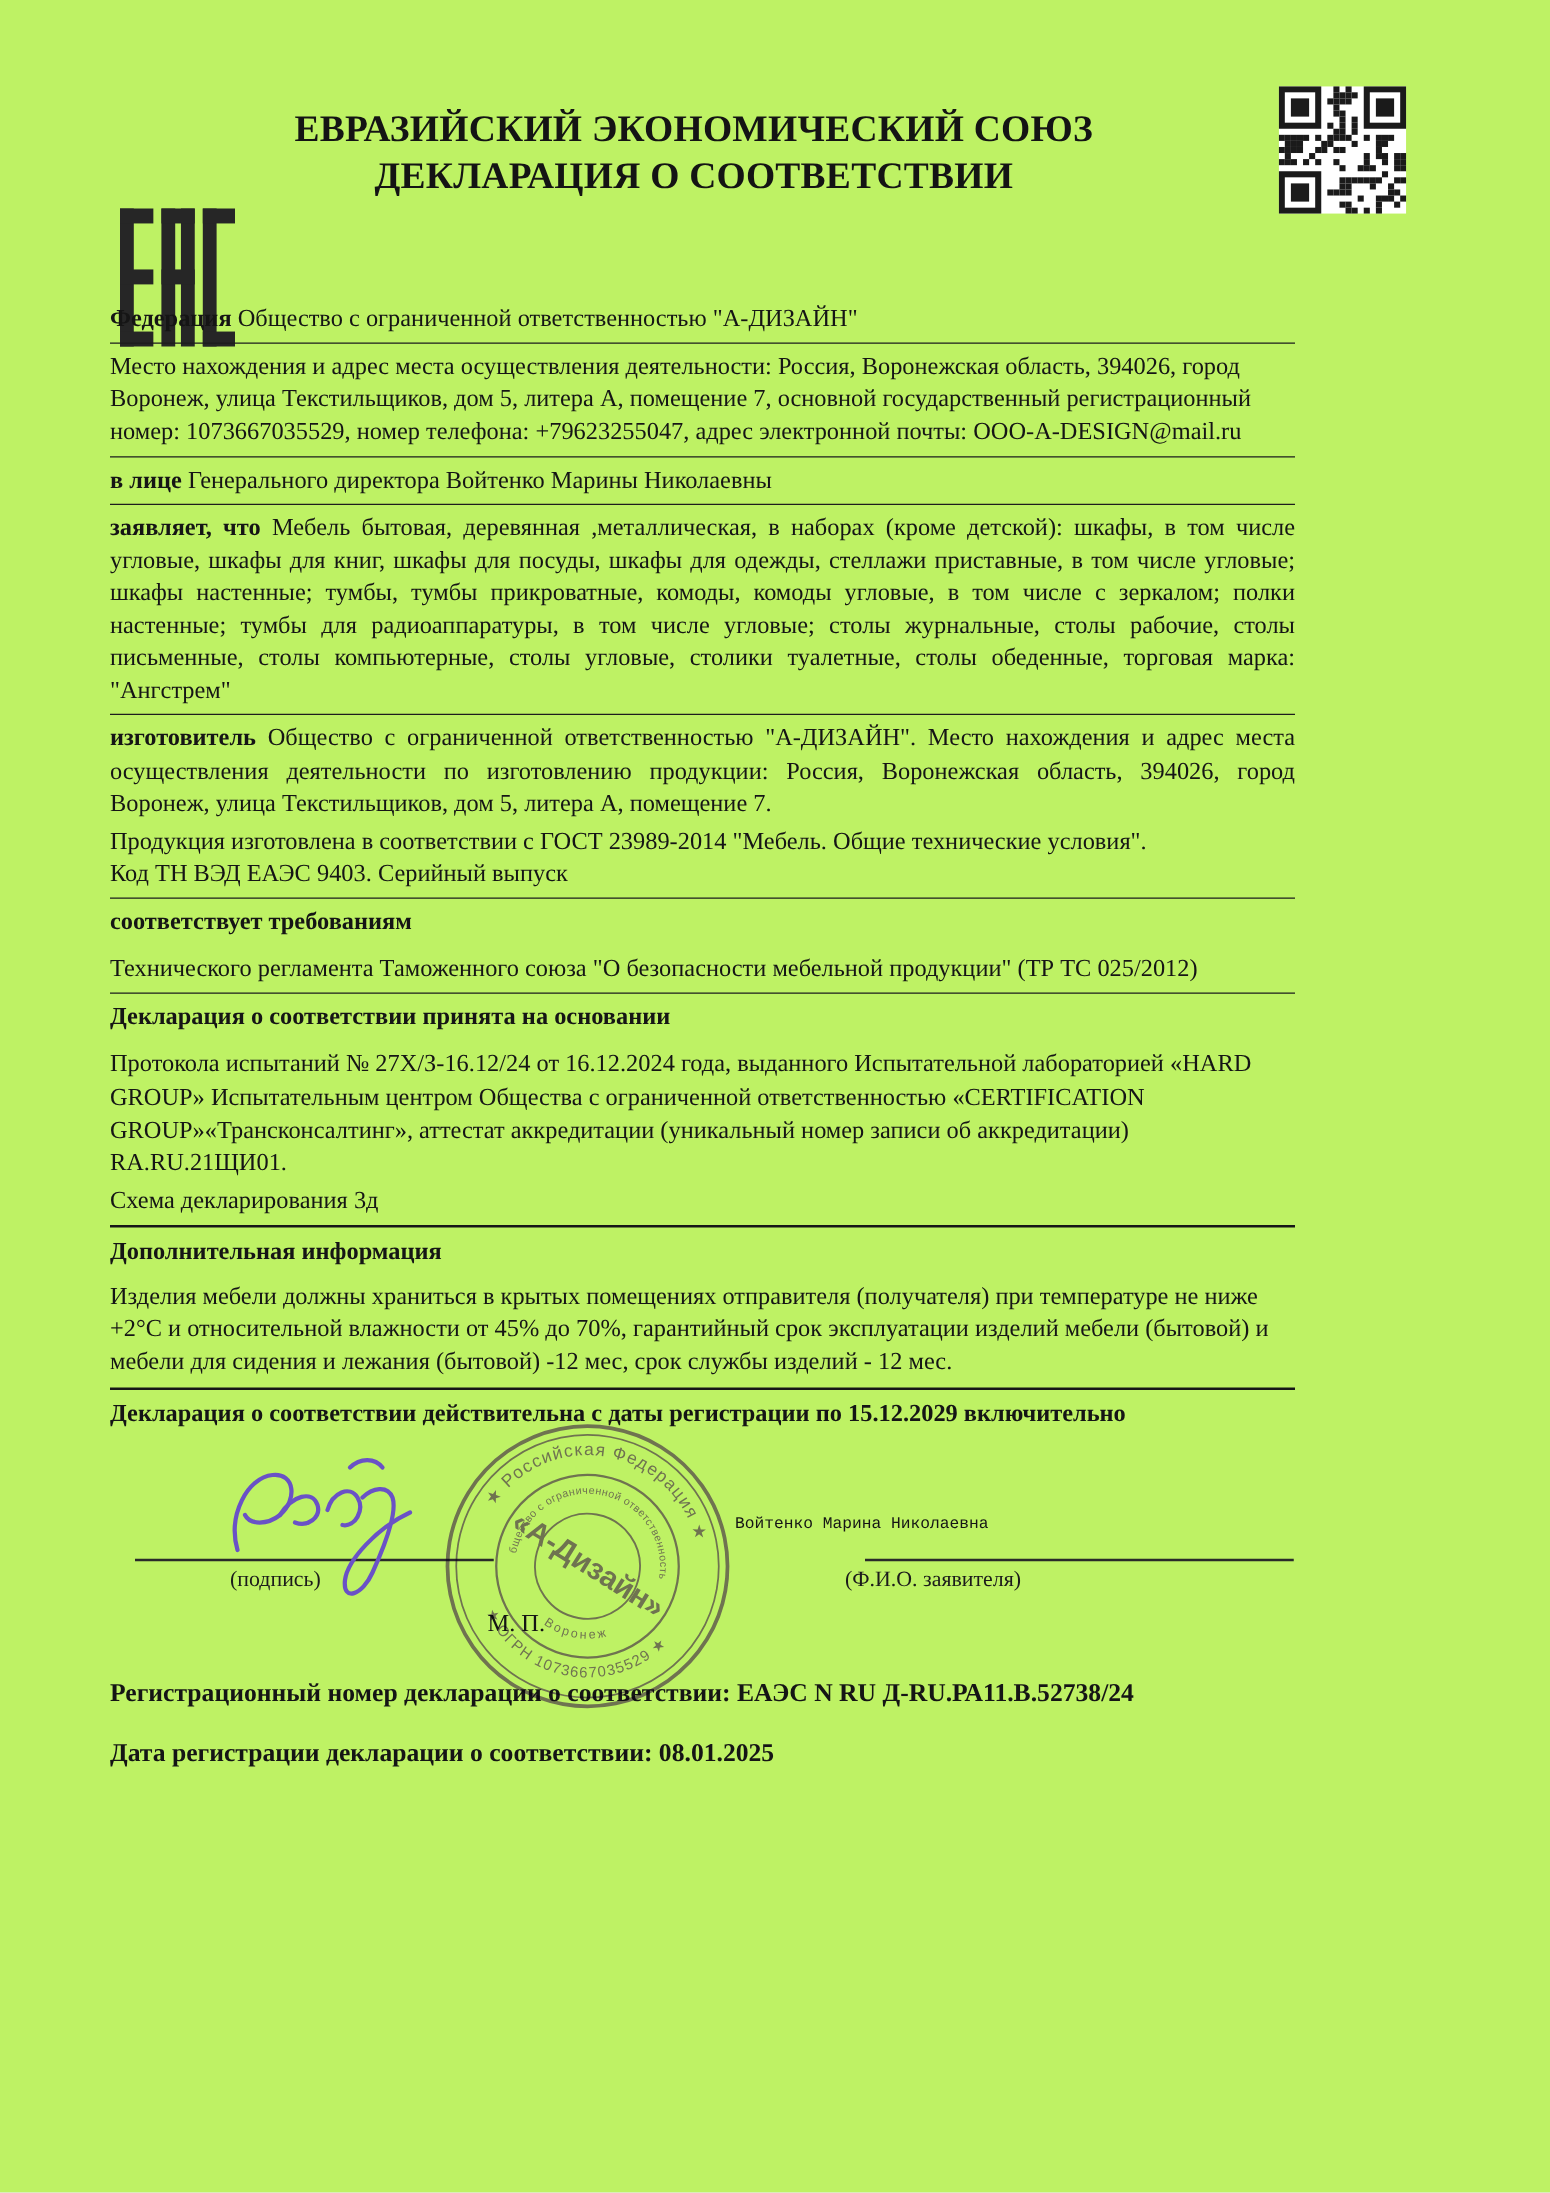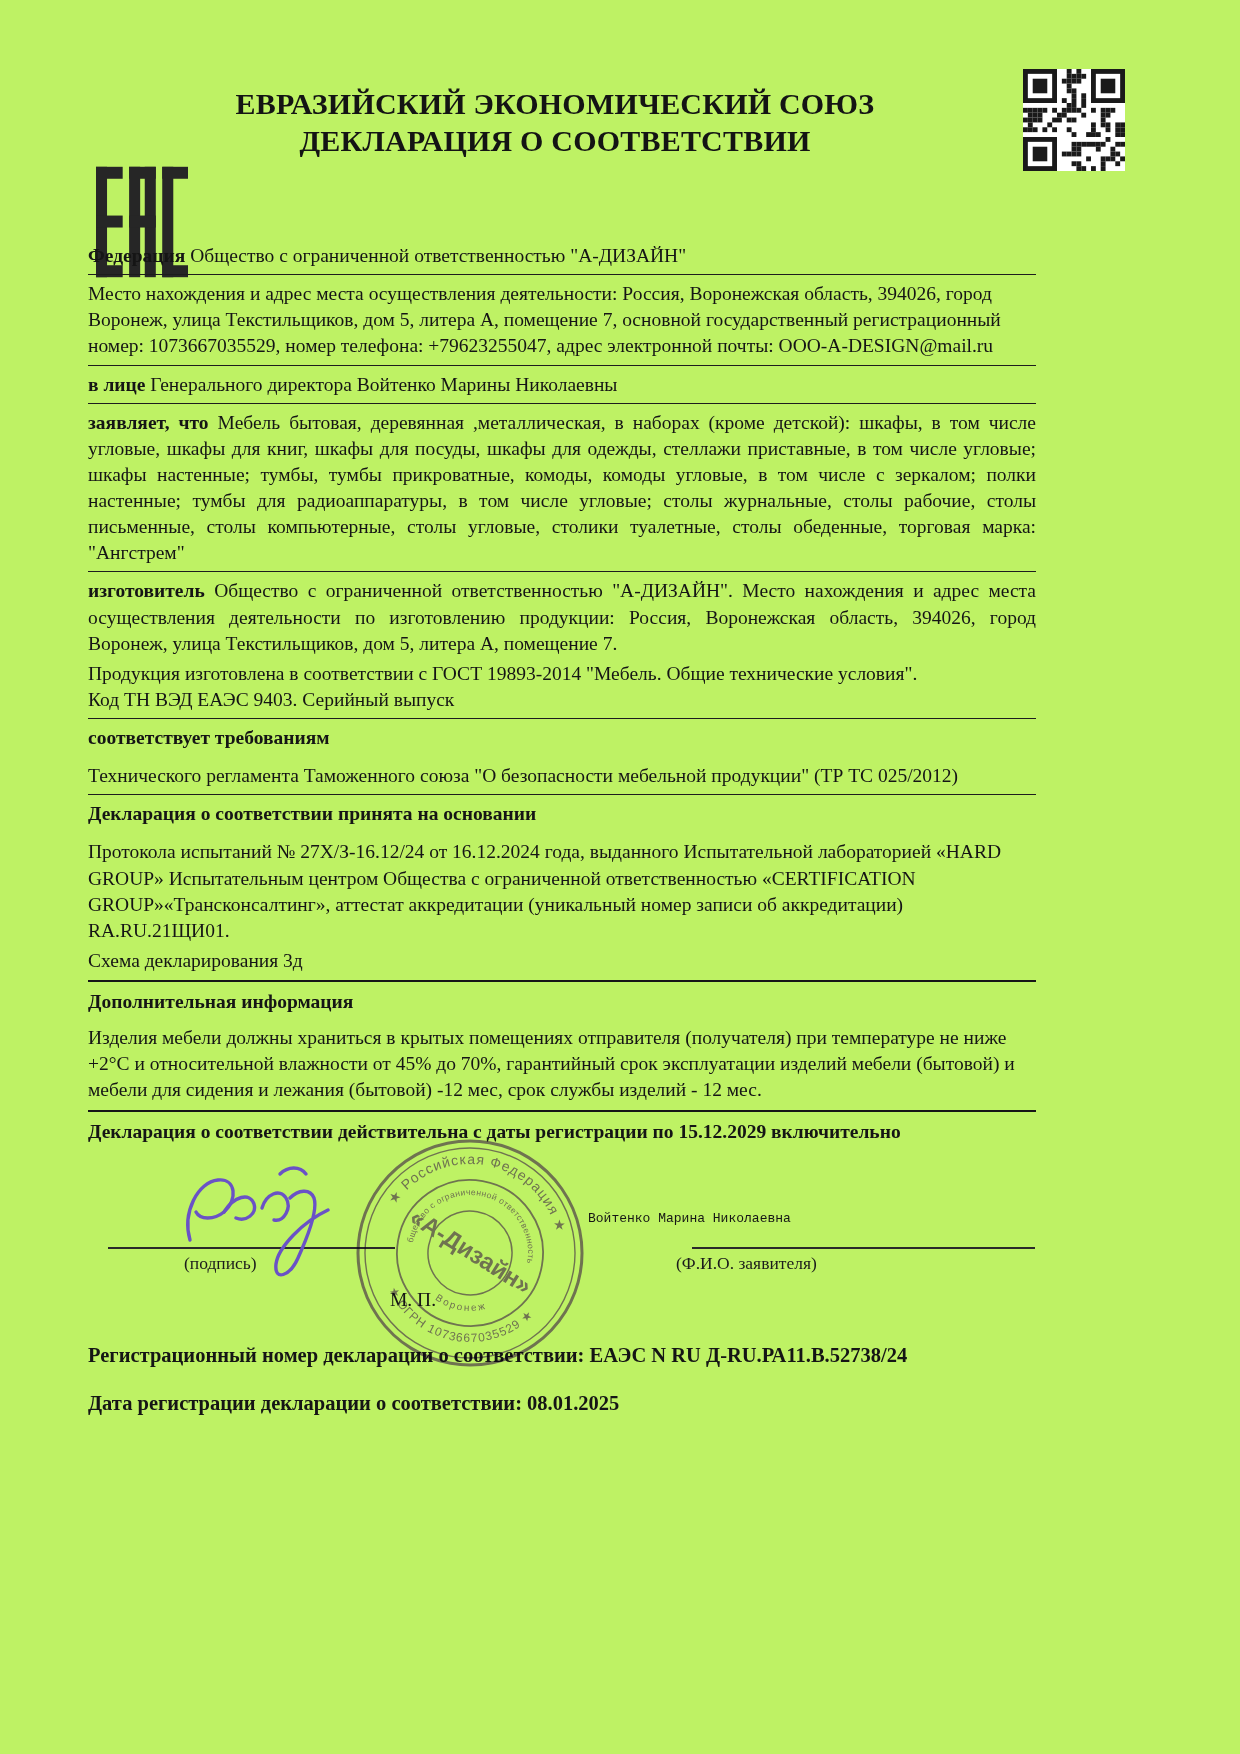--- a/index.html
+++ b/index.html
@@ -219,21 +219,21 @@
     <p class="just">
       <b class="lbl">заявляет, что</b>
       <span>Мебель бытовая, деревянная ,металлическая, в наборах (кроме детской): шкафы, в том числе угловые, шкафы для книг, шкафы для посуды, шкафы для одежды, стеллажи приставные, в том числе угловые; шкафы настенные; тумбы, тумбы прикроватные, комоды, комоды угловые, в том числе с зеркалом; полки настенные; тумбы для радиоаппаратуры, в том числе угловые; столы журнальные, столы рабочие, столы письменные, столы компьютерные, столы угловые, столики туалетные, столы обеденные, торговая марка: "Ангстрем"</span>
     </p>
     <hr class="sep">
 
     <p class="just">
       <b class="lbl">изготовитель</b>
       <span>Общество с ограниченной ответственностью "А-ДИЗАЙН". Место нахождения и адрес места осуществления деятельности по изготовлению продукции: Россия, Воронежская область, 394026, город Воронеж, улица Текстильщиков, дом 5, литера А, помещение 7.</span>
     </p>
-    <p class="gap4">Продукция изготовлена в соответствии с ГОСТ 19893-2014 "Мебель. Общие технические условия".</p>
+    <p class="gap4">Продукция изготовлена в соответствии с ГОСТ 23989-2014 "Мебель. Общие технические условия".</p>
     <p>Код ТН ВЭД ЕАЭС 9403. Серийный выпуск</p>
     <hr class="sep">
 
     <p class="boldline">соответствует требованиям</p>
     <p class="gap12">Технического регламента Таможенного союза "О безопасности мебельной продукции" (ТР ТС 025/2012)</p>
     <hr class="sep">
 
     <p class="boldline">Декларация о соответствии принята на основании</p>
     <p class="gap12">Протокола испытаний № 27Х/З-16.12/24 от 16.12.2024 года, выданного Испытательной лабораторией «HARD GROUP» Испытательным центром Общества с ограниченной ответственностью «CERTIFICATION GROUP»«Трансконсалтинг», аттестат аккредитации (уникальный номер записи об аккредитации) RA.RU.21ЩИ01.</p>
     <p class="gap4">Схема декларирования 3д</p>

